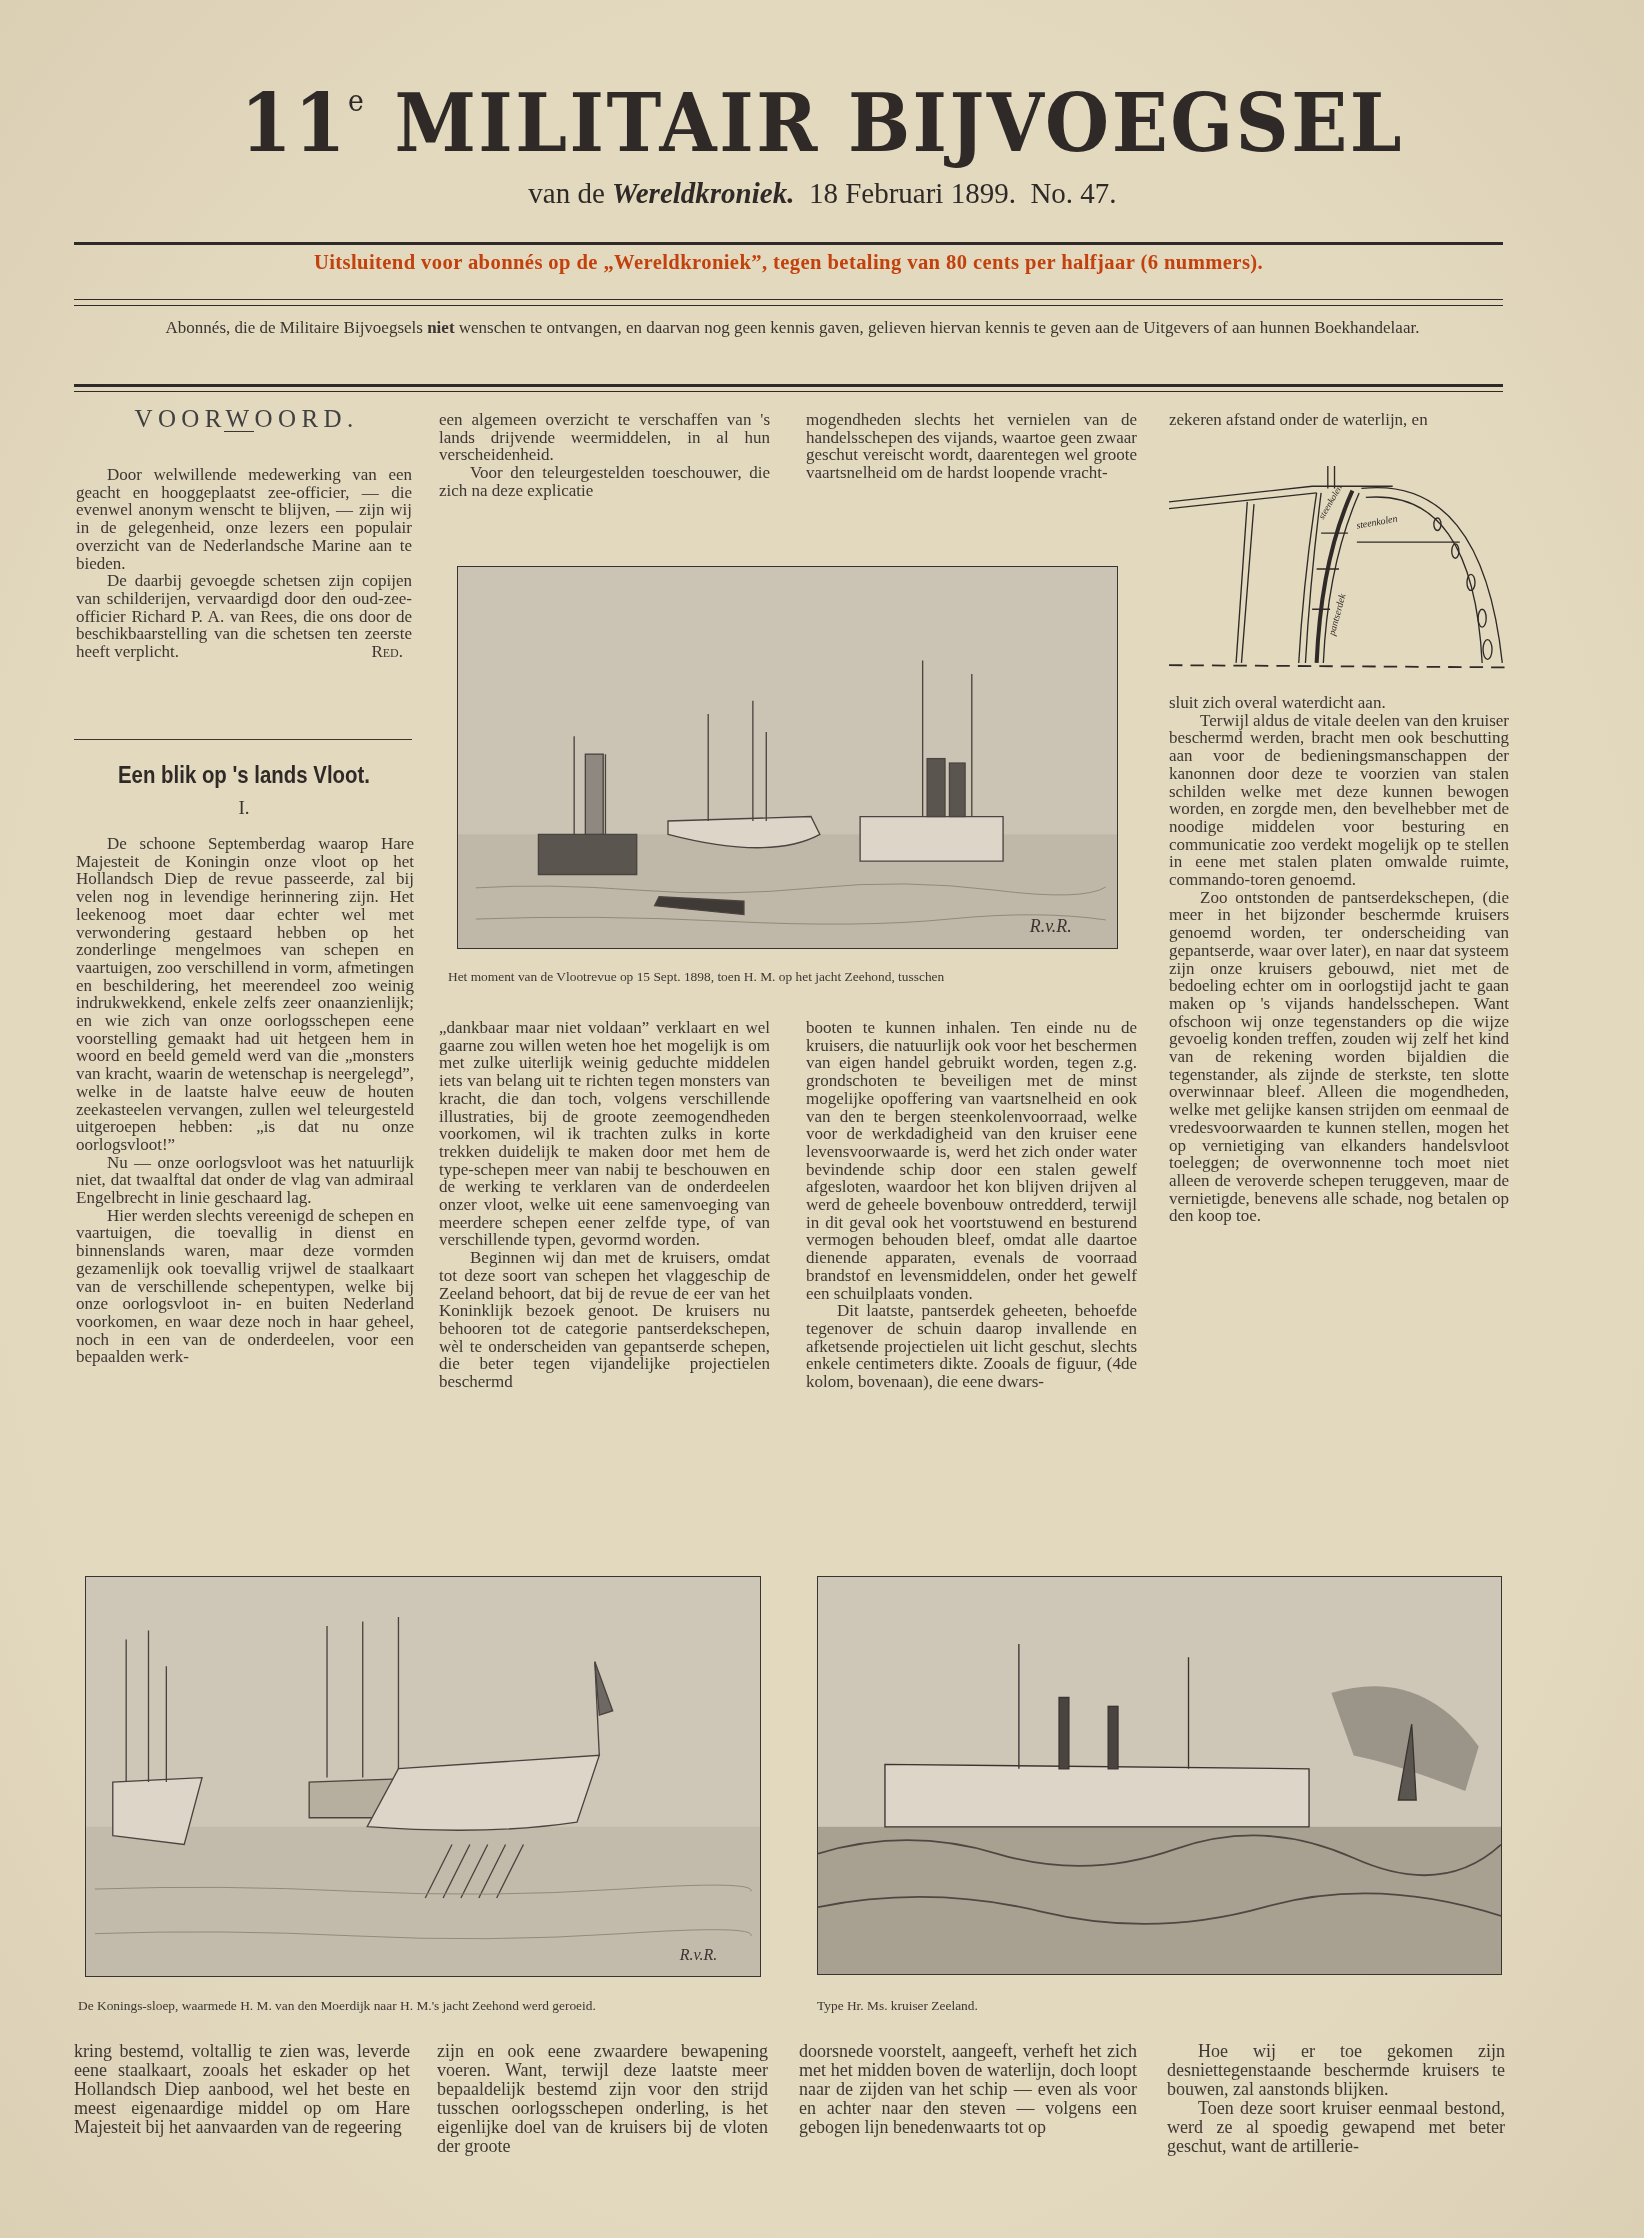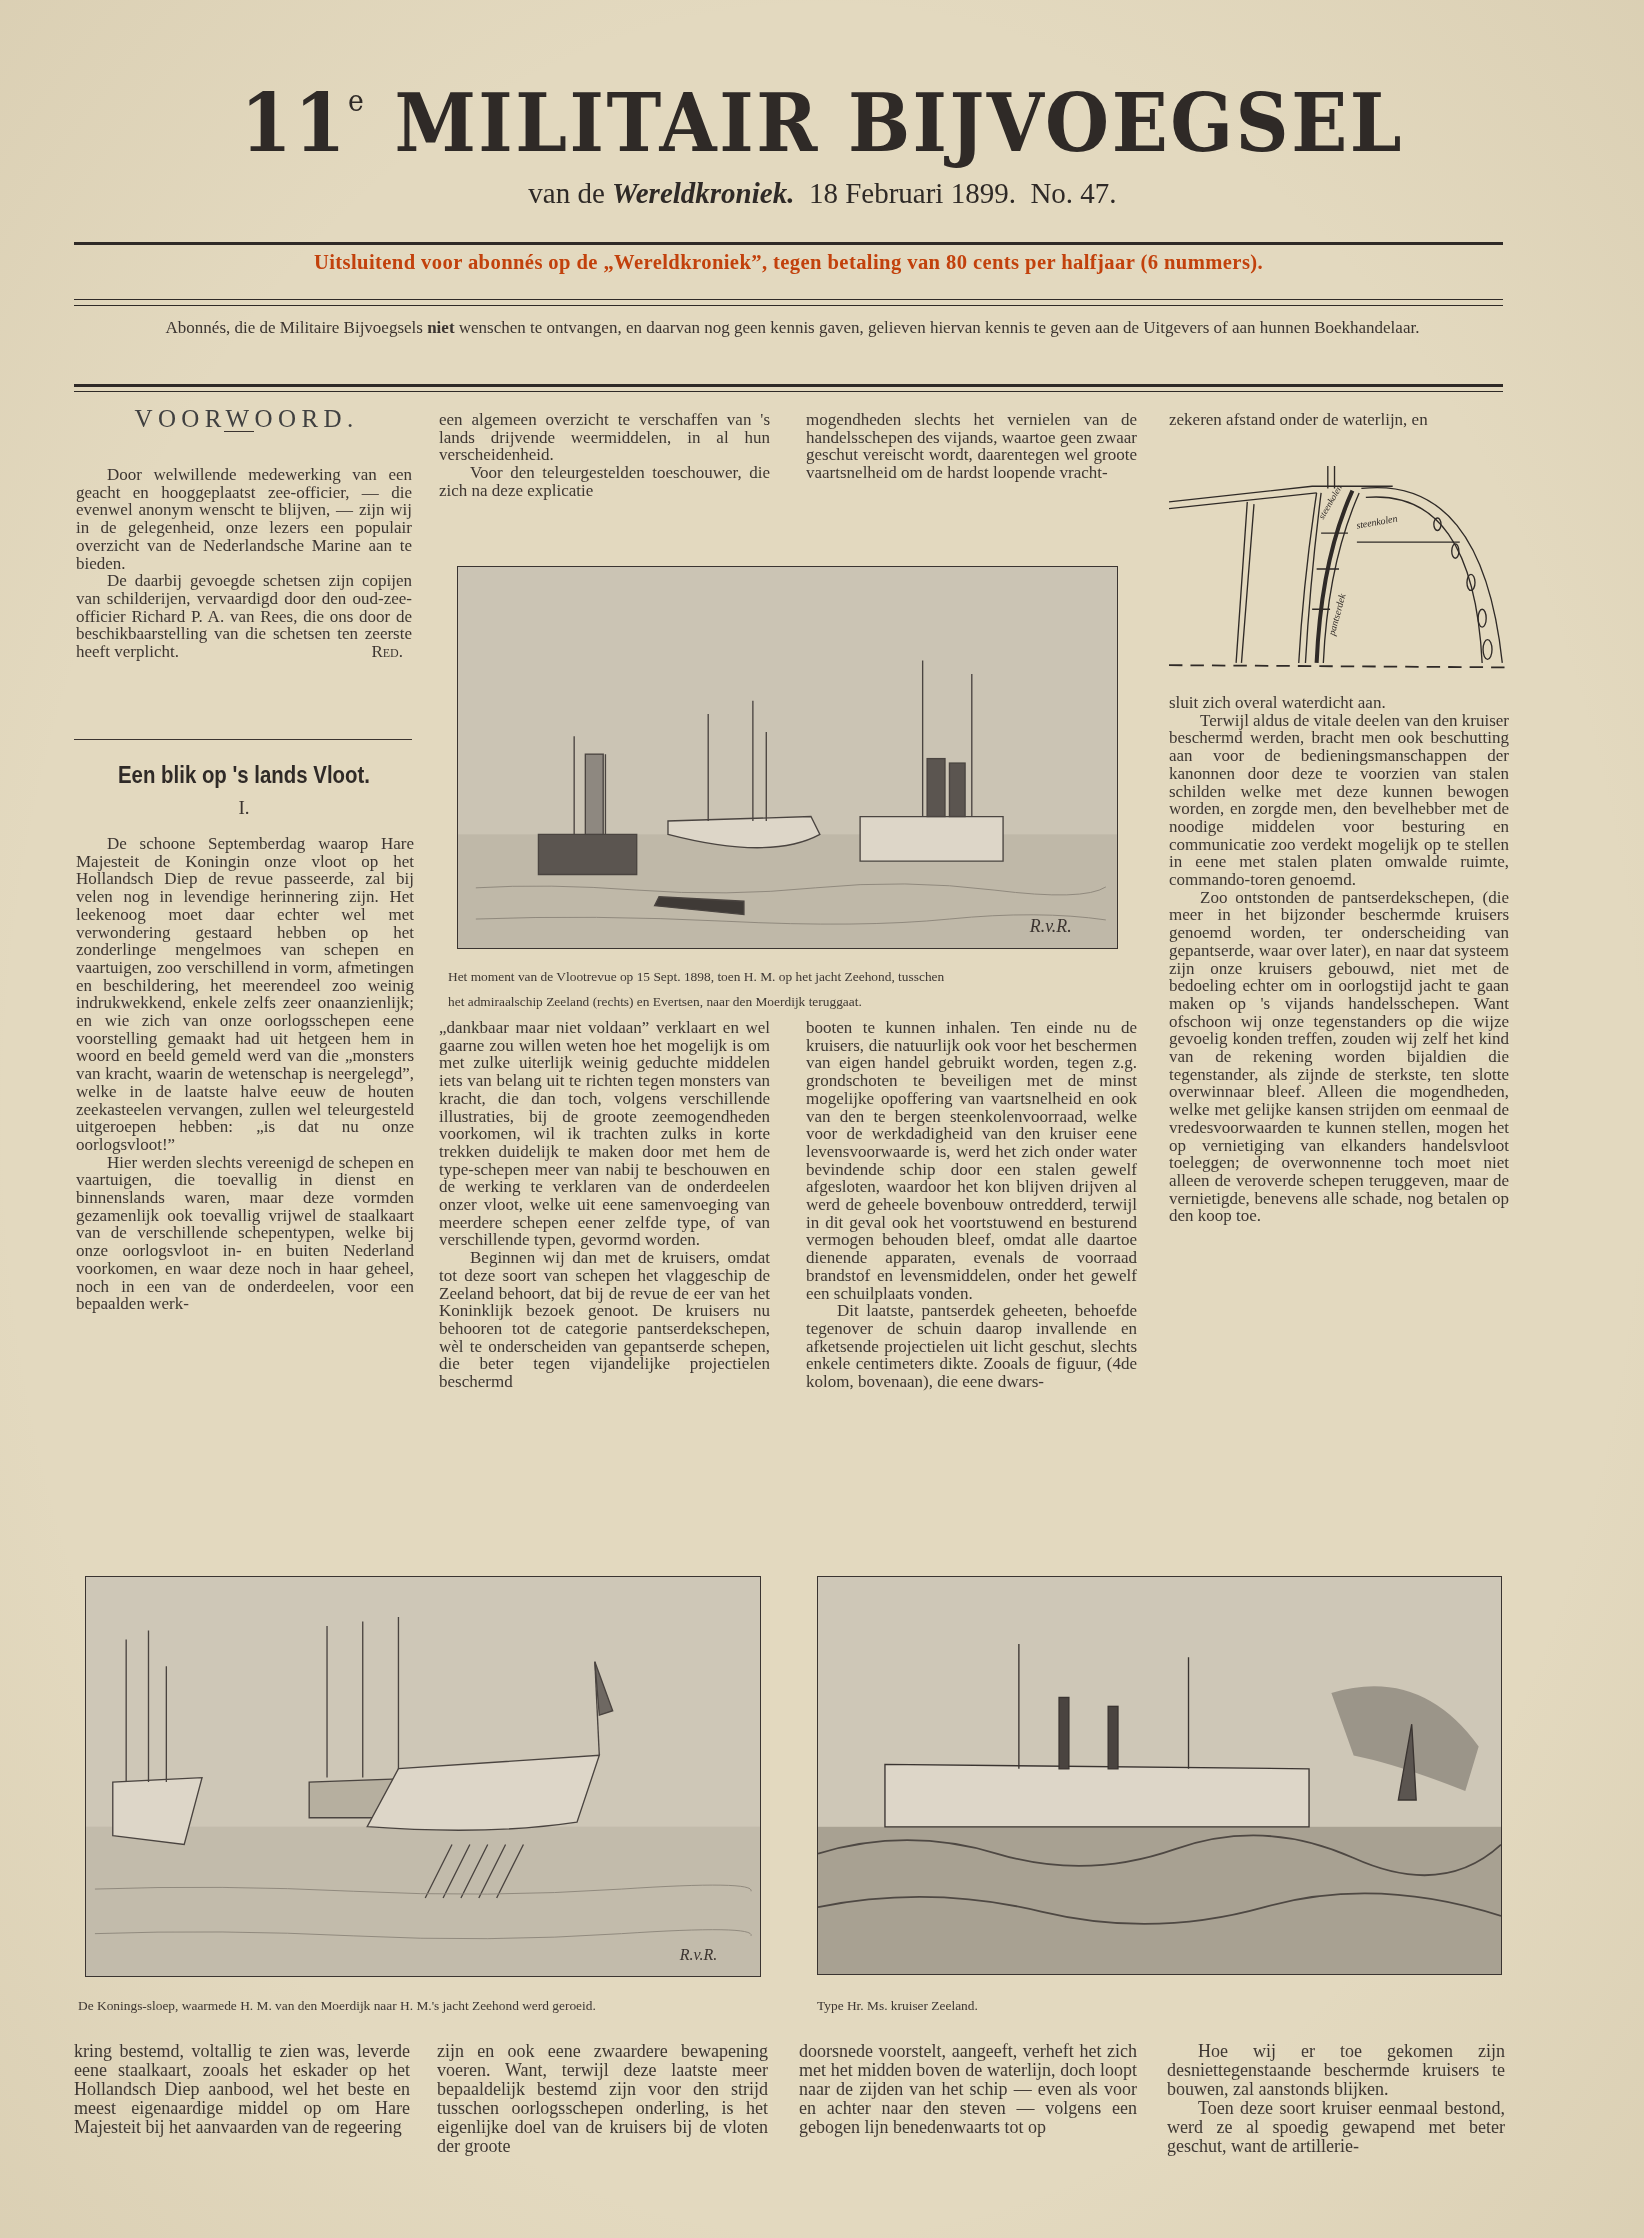--- a/index.html
+++ b/index.html
@@ -84,20 +84,21 @@
   <p>Door welwillende medewerking van een geacht en hooggeplaatst zee-officier, — die evenwel anonym wenscht te blijven, — zijn wij in de gelegenheid, onze lezers een populair overzicht van de Nederlandsche Marine aan te bieden.</p>
   <p><span>De daarbij gevoegde schetsen zijn copijen van schilderijen, vervaardigd door den oud-zee-officier Richard P. A. van Rees, die ons door de beschikbaarstelling van die schetsen ten zeerste heeft verplicht.</span> <span class="red">Red.</span></p>
 </div>
 <div class="vw-box-rule"></div>
 
 <div class="article-title">Een blik op 's lands Vloot.</div>
 <div class="roman">I.</div>
 
 <div class="col" style="left:76px; top:835px; width:338px;">
   <p>De schoone Septemberdag waarop Hare Majesteit de Koningin onze vloot op het Hollandsch Diep de revue passeerde, zal bij velen nog in levendige herinnering zijn. Het leekenoog moet daar echter wel met verwondering gestaard hebben op het zonderlinge mengelmoes van schepen en vaartuigen, zoo verschillend in vorm, afmetingen en beschildering, het meerendeel zoo weinig indrukwekkend, enkele zelfs zeer onaanzienlijk; en wie zich van onze oorlogsschepen eene voorstelling gemaakt had uit hetgeen hem in woord en beeld gemeld werd van die „monsters van kracht, waarin de wetenschap is neergelegd”, welke in de laatste halve eeuw de houten zeekasteelen vervangen, zullen wel teleurgesteld uitgeroepen hebben: „is dat nu onze oorlogsvloot!”</p>
+  <p>Nu — onze oorlogsvloot was het natuurlijk niet, dat twaalftal dat onder de vlag van admiraal Engelbrecht in linie geschaard lag.</p>
   <p>Hier werden slechts vereenigd de schepen en vaartuigen, die toevallig in dienst en binnenslands waren, maar deze vormden gezamenlijk ook toevallig vrijwel de staalkaart van de verschillende schepentypen, welke bij onze oorlogsvloot in- en buiten Nederland voorkomen, en waar deze noch in haar geheel, noch in een van de onderdeelen, voor een bepaalden werk-</p>
 </div>
 
 <div class="col" style="left:439px; top:411px; width:331px;">
   <p class="noind">een algemeen overzicht te verschaffen van 's lands drijvende weermiddelen, in al hun verscheidenheid.</p>
   <p>Voor den teleurgestelden toeschouwer, die zich na deze explicatie</p>
 </div>
 
 <div class="col" style="left:806px; top:411px; width:331px;">
   <p class="noind">mogendheden slechts het vernielen van de handelsschepen des vijands, waartoe geen zwaar geschut vereischt wordt, daarentegen wel groote vaartsnelheid om de hardst loopende vracht-</p>
@@ -121,21 +122,20 @@
     </g>
     <g stroke="#8a8378" stroke-width="2" fill="none">
       <path d="M40 720 Q200 710 400 725 T800 720 T1200 725 T1450 718"></path>
       <path d="M40 790 Q300 780 600 795 T1100 790 T1450 792"></path>
     </g>
     <text x="1280" y="820" font-size="40" font-style="italic" fill="#3b3430">R.v.R.</text>
   </svg>
 </div>
 <div class="caption" style="left:448px; top:964px; width:681px;">
   <div>Het moment van de Vlootrevue op 15 Sept. 1898, toen H. M. op het jacht Zeehond, tusschen</div>
-  <div>het admiraalschip Zeeland (rechts) en Evertsen, naar den Moerdijk teruggaat.</div>
 </div>
 
 <div class="col" style="left:439px; top:1019px; width:331px;">
   <p class="noind">„dankbaar maar niet voldaan” verklaart en wel gaarne zou willen weten hoe het mogelijk is om met zulke uiterlijk weinig geduchte middelen iets van belang uit te richten tegen monsters van kracht, die dan toch, volgens verschillende illustraties, bij de groote zeemogendheden voorkomen, wil ik trachten zulks in korte trekken duidelijk te maken door met hem de type-schepen meer van nabij te beschouwen en de werking te verklaren van de onderdeelen onzer vloot, welke uit eene samenvoeging van meerdere schepen eener zelfde type, of van verschillende typen, gevormd worden.</p>
   <p>Beginnen wij dan met de kruisers, omdat tot deze soort van schepen het vlaggeschip de Zeeland behoort, dat bij de revue de eer van het Koninklijk bezoek genoot. De kruisers nu behooren tot de categorie pantserdekschepen, wèl te onderscheiden van gepantserde schepen, die beter tegen vijandelijke projectielen beschermd</p>
 </div>
 
 <div class="col" style="left:806px; top:1019px; width:331px;">
   <p class="noind">booten te kunnen inhalen. Ten einde nu de kruisers, die natuurlijk ook voor het beschermen van eigen handel gebruikt worden, tegen z.g. grondschoten te beveiligen met de minst mogelijke opoffering van vaartsnelheid en ook van den te bergen steenkolenvoorraad, welke voor de werkdadigheid van den kruiser eene levensvoorwaarde is, werd het zich onder water bevindende schip door een stalen gewelf afgesloten, waardoor het kon blijven drijven al werd de geheele bovenbouw ontredderd, terwijl in dit geval ook het voortstuwend en besturend vermogen behouden bleef, omdat alle daartoe dienende apparaten, evenals de voorraad brandstof en levensmiddelen, onder het gewelf een schuilplaats vonden.</p>
   <p>Dit laatste, pantserdek geheeten, behoefde tegenover de schuin daarop invallende en afketsende projectielen uit licht geschut, slechts enkele centimeters dikte. Zooals de figuur, (4de kolom, bovenaan), die eene dwars-</p>

